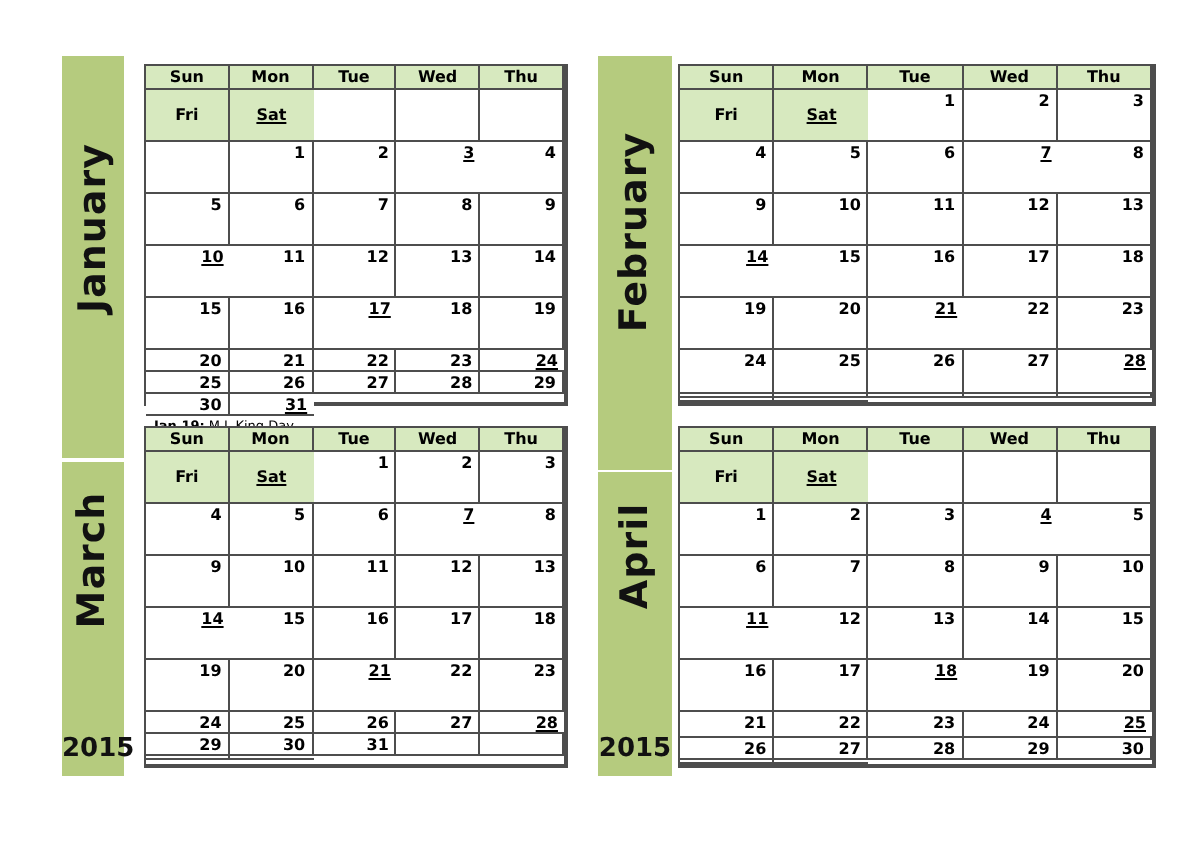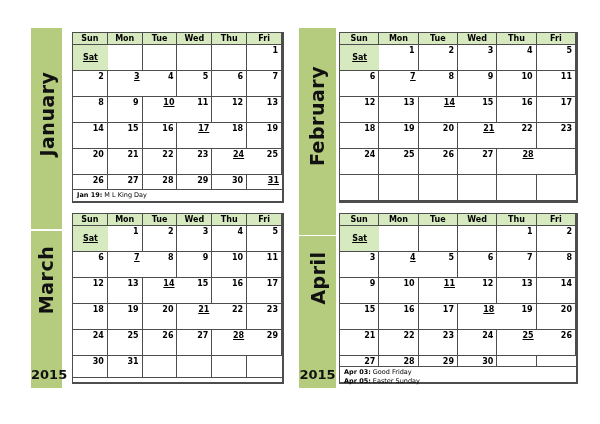--- a/index.html
+++ b/index.html
@@ -22,21 +22,21 @@
   .year-label{
     position:absolute;bottom:6px;left:0;right:0;text-align:center;
     font-weight:bold;font-size:13px;color:#111;
   }
 
   
   .cal{
     position:absolute;box-sizing:border-box;background:#fff;
     border:1px solid var(--border-col,#4d4d4d);
     border-right-width:2px;border-bottom-width:2px;
-    display:grid;grid-template-columns:repeat(6,1fr);
+    display:grid;grid-template-columns:repeat(5,1fr);
     grid-template-rows:12px repeat(5,26px) 1fr;
   }
   .cal>div{
     box-sizing:border-box;
     border-right:1px solid var(--border-col,#4d4d4d);
     border-bottom:1px solid var(--border-col,#4d4d4d);
   }
   .cal>div:nth-child(7n){border-right:none;text-decoration:underline;}
   .hcell{
     background:var(--header-green,#d7e9bf);
@@ -264,19 +264,15 @@
         <div class="dcell">23</div>
         <div class="dcell">24</div>
         <div class="dcell">25</div>
         <div class="dcell">26</div>
         <div class="dcell">27</div>
         <div class="dcell">28</div>
         <div class="dcell">29</div>
         <div class="dcell">30</div>
         <div class="dcell"></div>
         <div class="dcell"></div>
-        <div class="notes">
-          <div class="note-line"><span class="note-date">Apr 03:</span><span>Good Friday</span></div>
-          <div class="note-line"><span class="note-date">Apr 05:</span><span>Easter Sunday</span></div>
-        </div>
       </div>
   </section>
   </div>
 
 </body></html>

